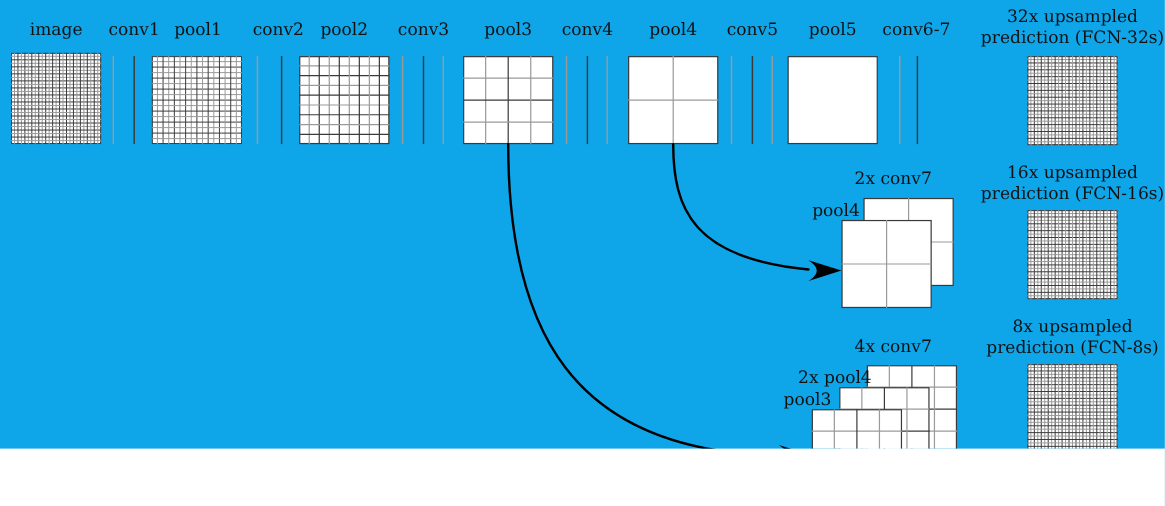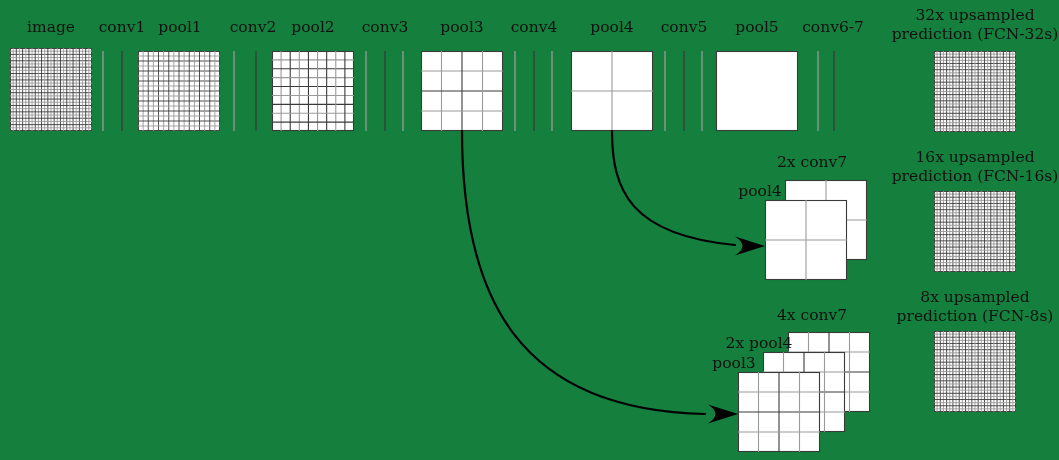--- a/index.html
+++ b/index.html
@@ -6,22 +6,22 @@
     margin: 0;
     padding: 0;
     background: #ffffff;
   }
   body {
     font-family: "DejaVu Serif", "Liberation Serif", serif;
   }
   #canvas {
     position: relative;
     width: 1059px;
-    height: 460px;
-    background: #15803d;
+    height: 408px;
+    background: #0ea5e9;
     overflow: hidden;
   }
   #diagram {
     position: absolute;
     left: 0;
     top: 0;
     width: 1059px;
     height: 460px;
   }
   .lbl {

